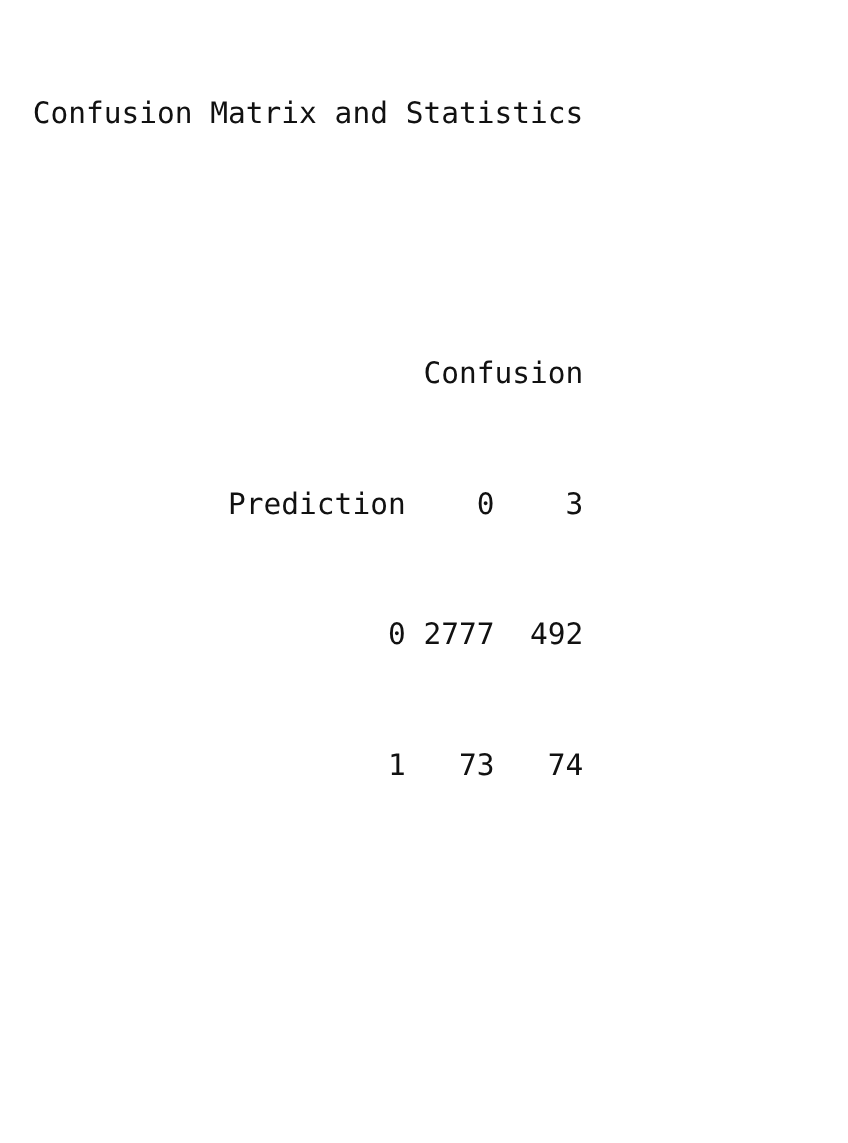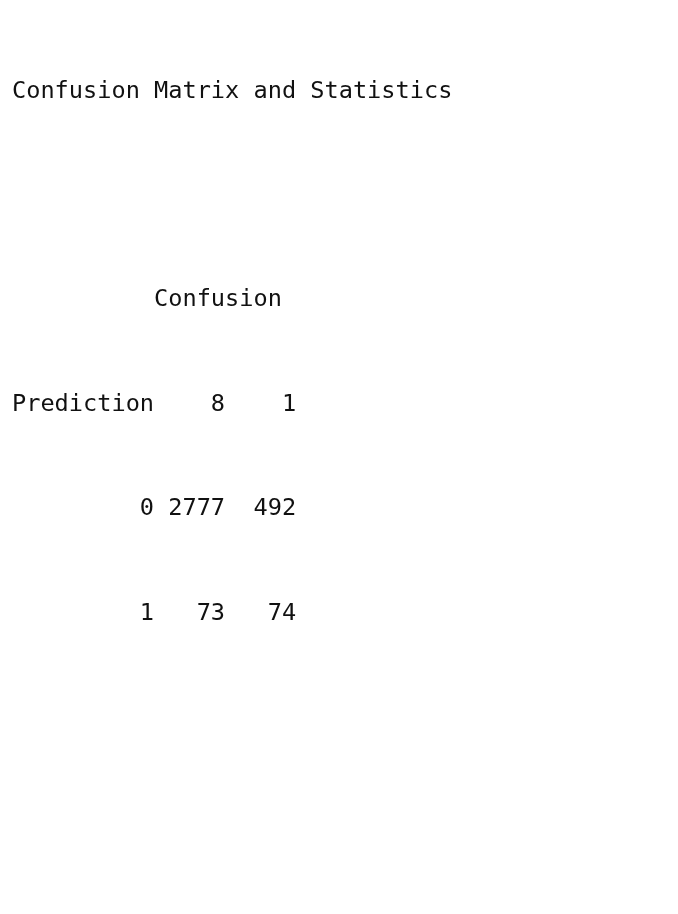--- a/index.html
+++ b/index.html
@@ -20,30 +20,31 @@
     font-family: "DejaVu Sans Mono", "Liberation Mono", monospace;
     font-size: 23.6px;
     letter-spacing: 0px;
     color: #111111;
     white-space: pre;
     line-height: 34.8px;
   }
   .line {
     height: 34.8px;
     display: block;
+    text-align: right;
   }
 </style>
 </head>
 <body>
 
 <div class="console">
   <span class="line">Confusion Matrix and Statistics</span>
   <span class="line"></span>
   <span class="line">          Confusion</span>
-  <span class="line">Prediction    8    1</span>
+  <span class="line">Prediction    0    3</span>
   <span class="line">         0 2777  492</span>
   <span class="line">         1   73   74</span>
   <span class="line"></span>
   <span class="line"></span>
   <span class="line">               Accuracy : 0.8554</span>
   
   
   
   
   

